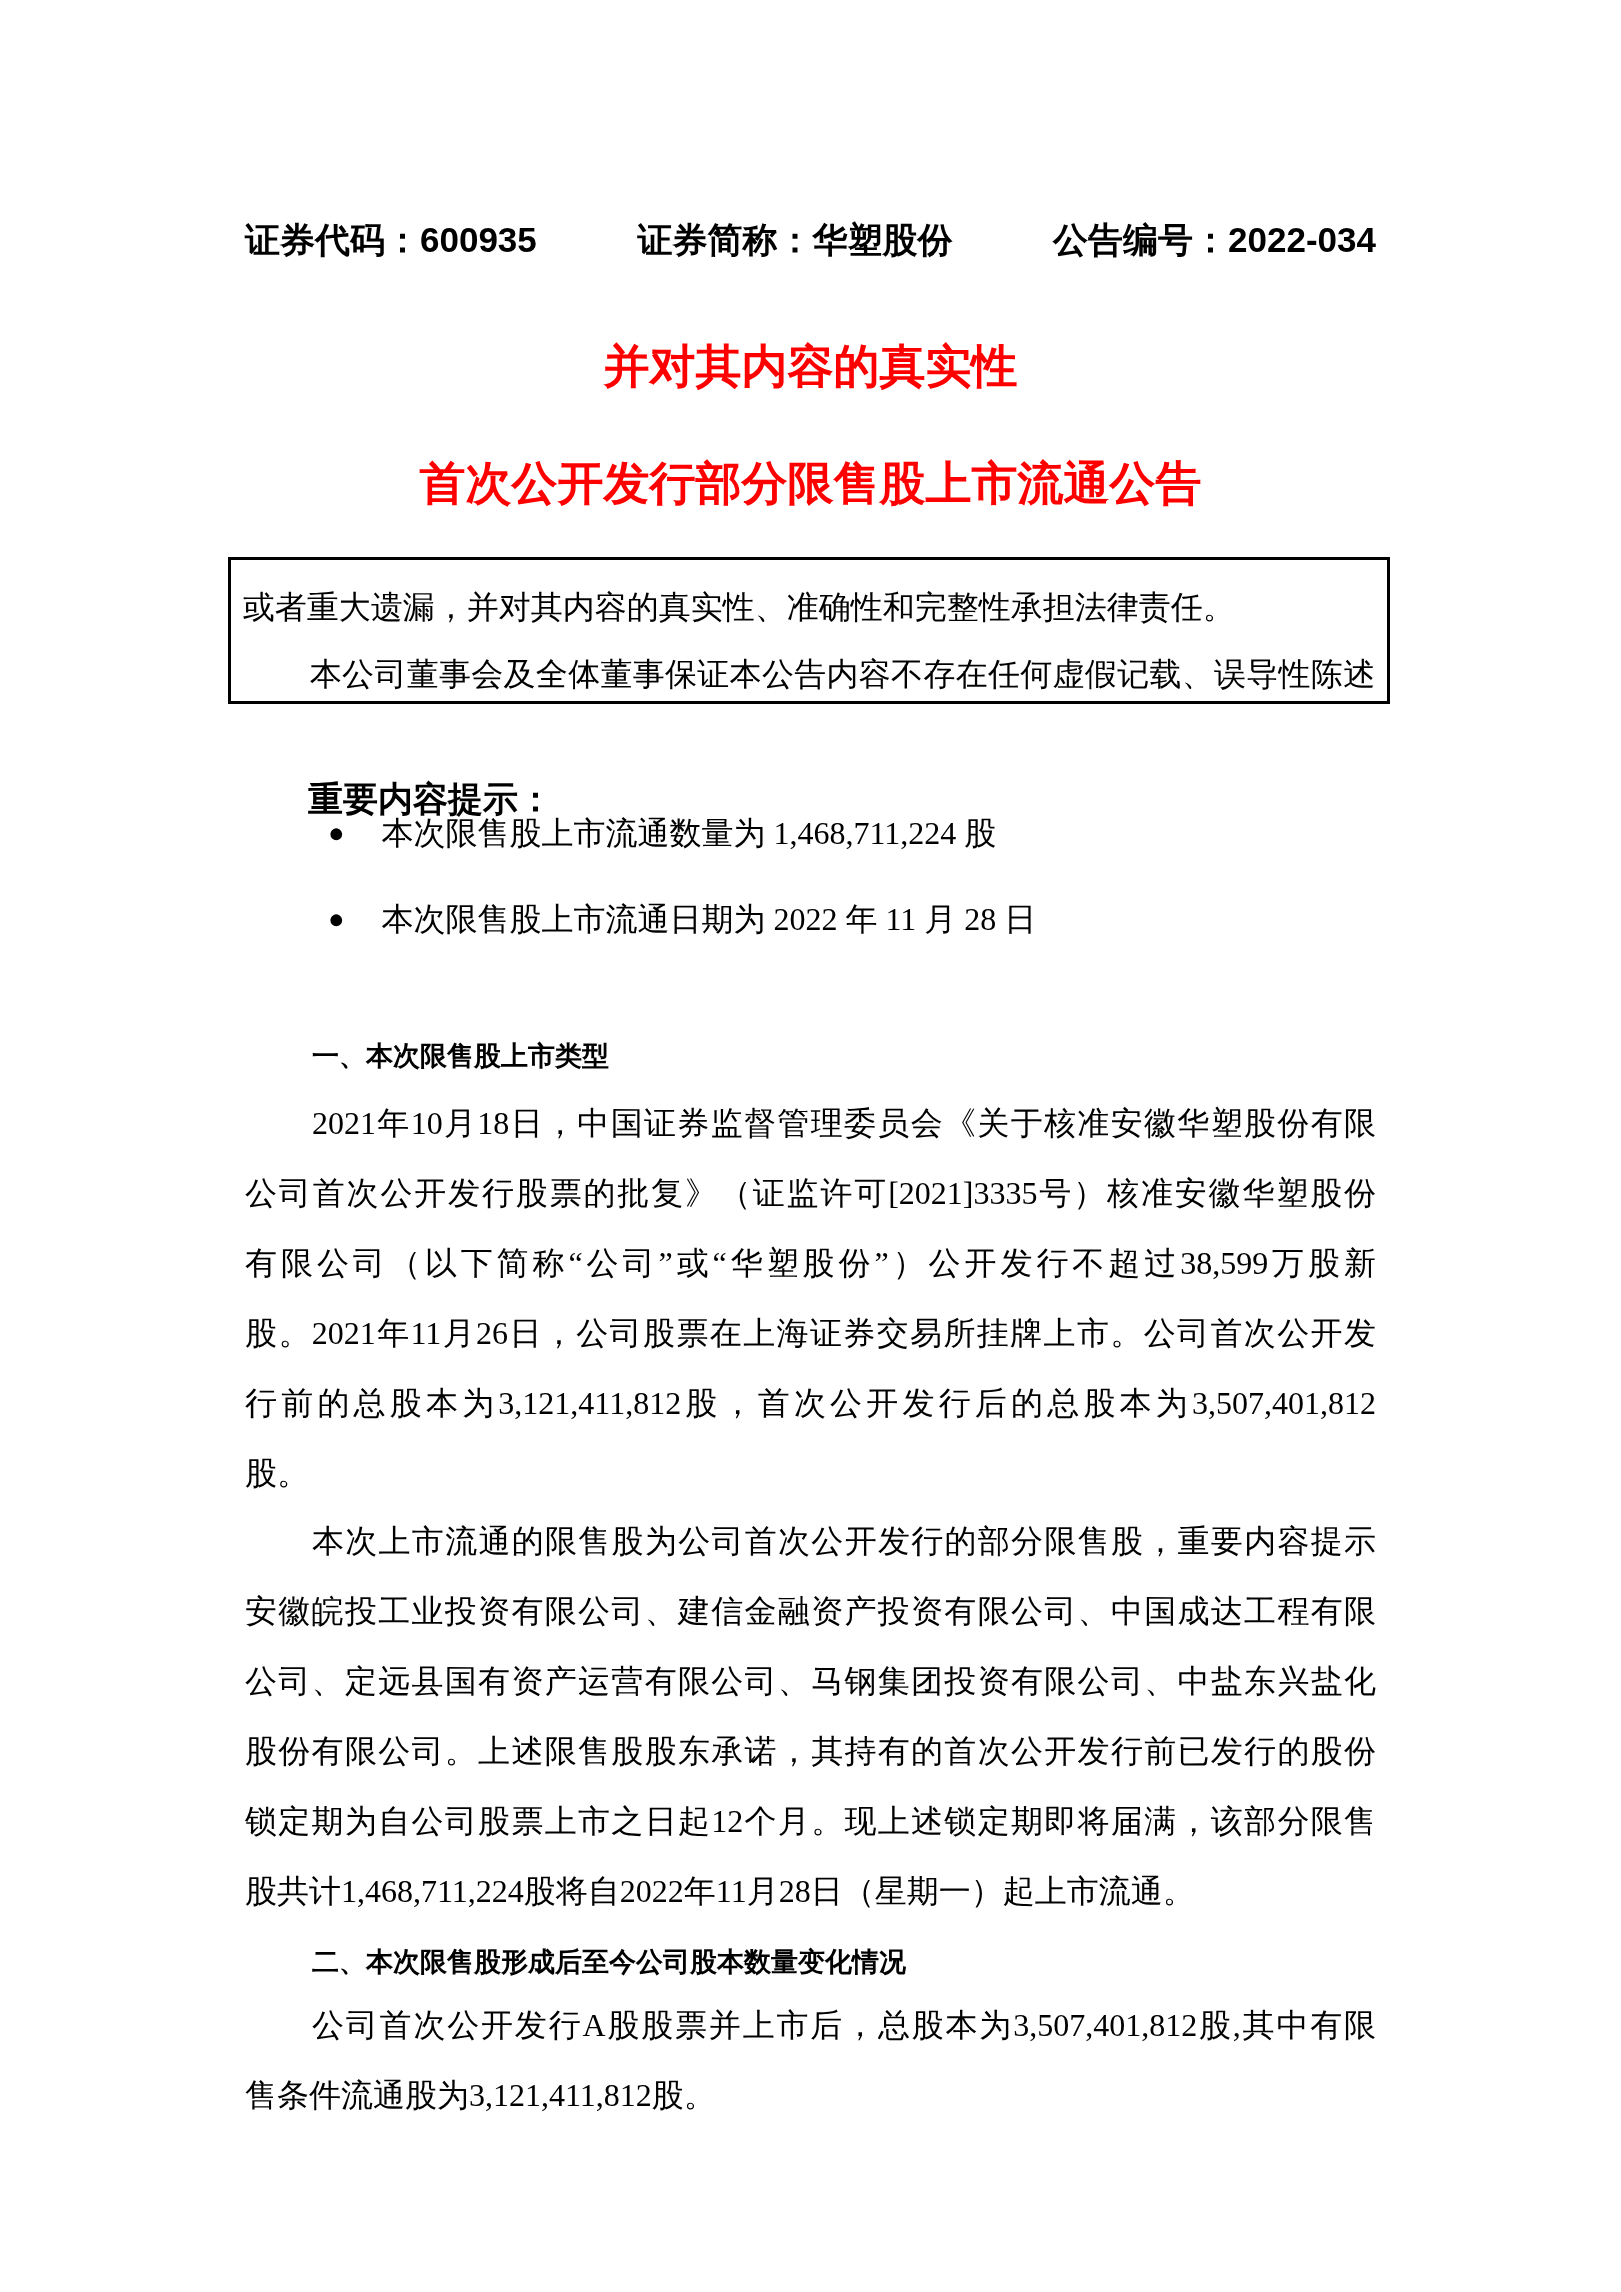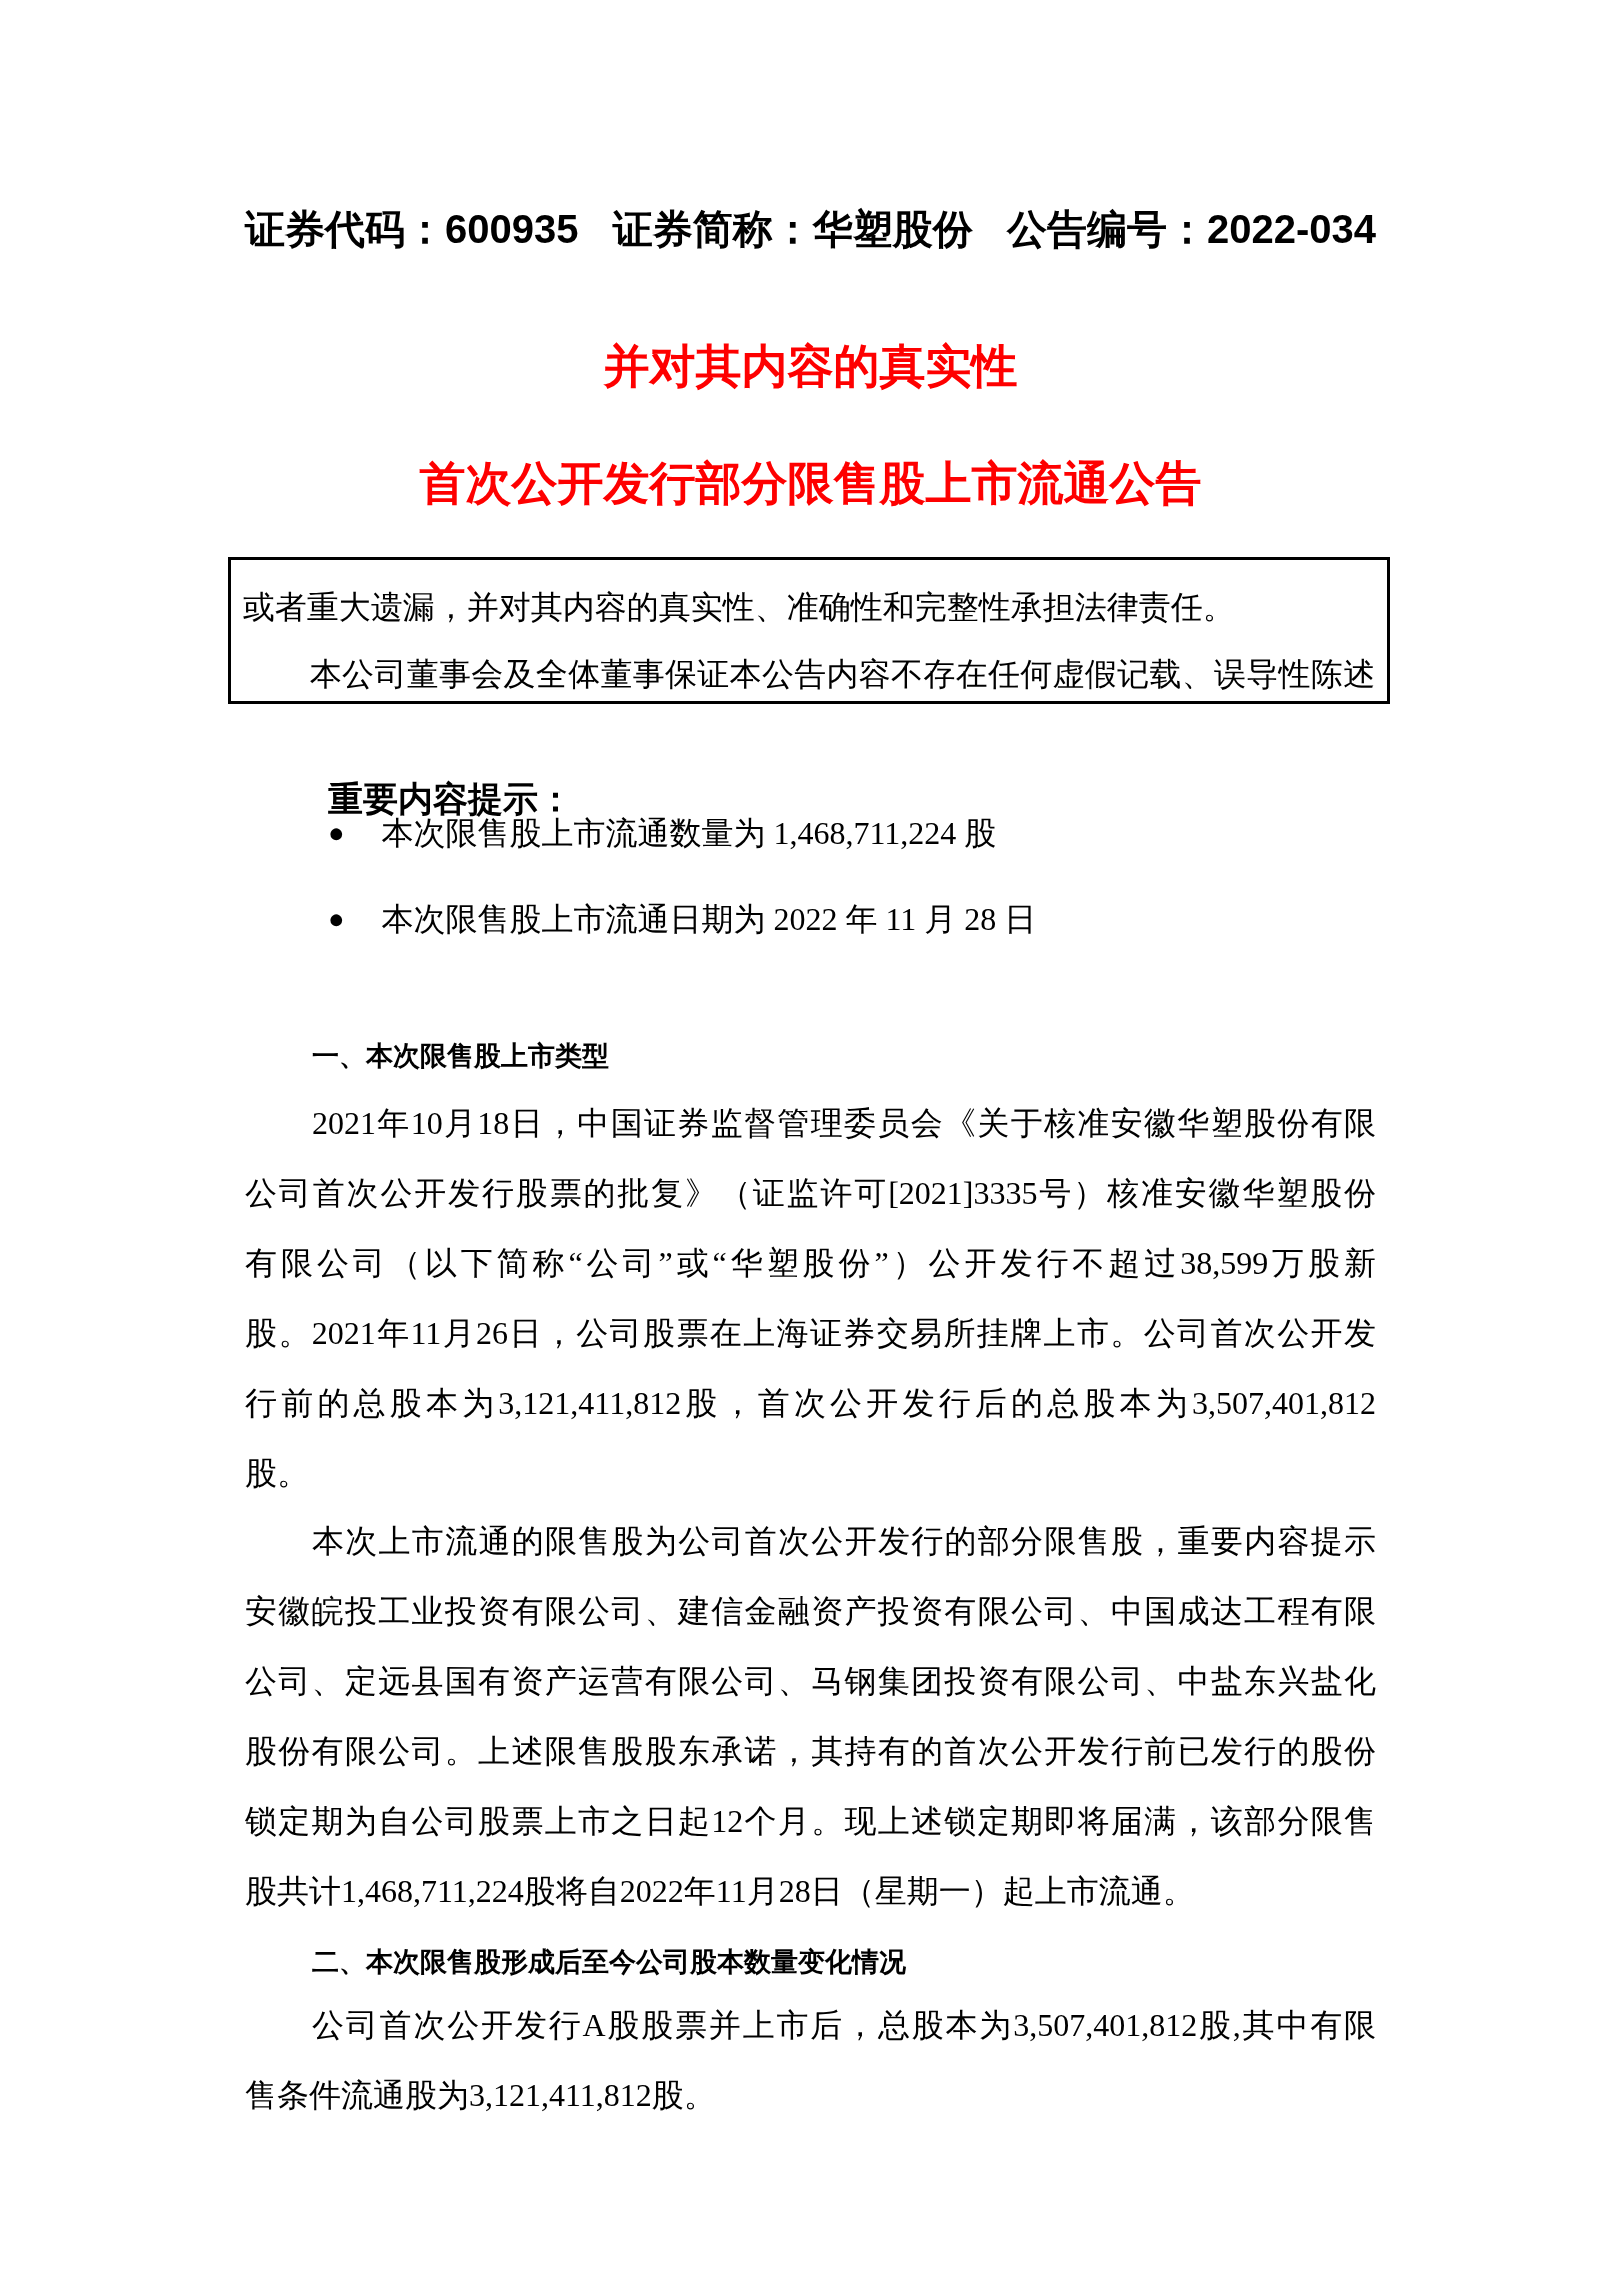--- a/index.html
+++ b/index.html
@@ -12,28 +12,28 @@
     width: 1621px;
     height: 2293px;
     background: #ffffff;
     color: #000000;
     font-family: "Liberation Serif", "DejaVu Serif", serif;
     overflow: hidden;
   }
   
   .header-row {
     position: absolute;
-    top: 208px;
+    top: 218px;
     left: 245px;
     width: 1131px;
     display: flex;
     justify-content: space-between;
     font-family: "Liberation Sans", "DejaVu Sans", sans-serif;
     font-weight: bold;
-    font-size: 40px;
+    font-size: 35px;
     line-height: 43px;
     white-space: nowrap;
   }
   
   .title1, .title2 {
     position: absolute;
     left: 245px;
     width: 1131px;
     margin: 0;
     text-align: center;
@@ -60,21 +60,21 @@
     overflow: hidden;
   }
   .disclaimer-box .line {
     height: 67px;
     line-height: 67px;
   }
   
   .notice-heading {
     position: absolute;
     top: 777px;
-    left: 328px;
+    left: 308px;
     font-family: "Liberation Sans", "DejaVu Sans", sans-serif;
     font-weight: bold;
     font-size: 35px;
     line-height: 43px;
     white-space: nowrap;
   }
   .bullet-row {
     position: absolute;
     left: 245px;
     width: 1131px;

